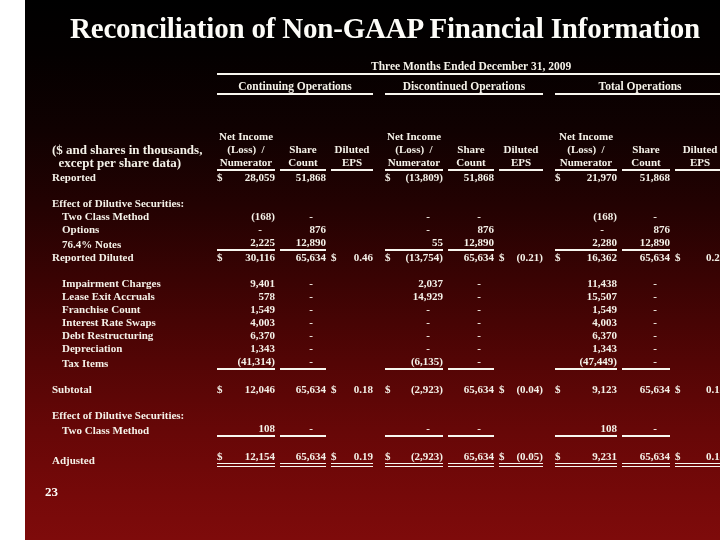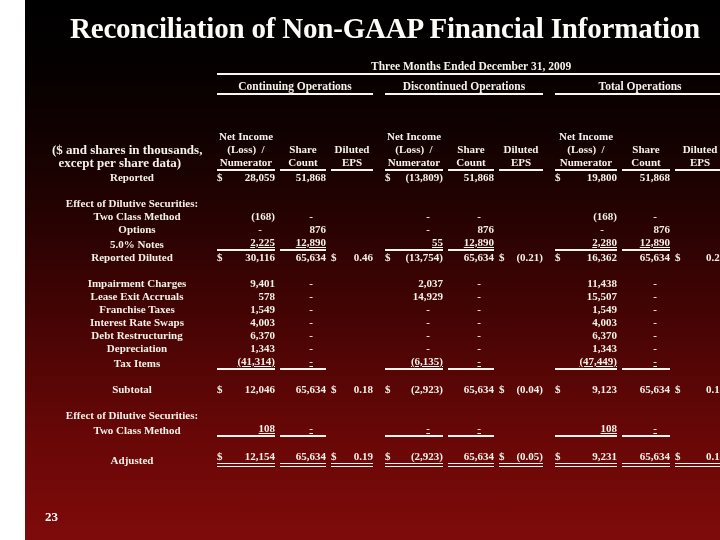--- a/index.html
+++ b/index.html
@@ -53,31 +53,31 @@
     padding-top:18px;
   }
   thead td.units {
     font-size:13px; line-height:13px;
     text-align:left; vertical-align:bottom;
     white-space:pre;
     padding-bottom:2px;
   }
   tbody td { font-size:11px; line-height:13px; height:13px; vertical-align:bottom; }
   tbody tr.spacer td { height:13px; }
-  td.label { text-align:center; }
+  td.label { text-align:left; }
   td.label.ind { padding-left:10px; }
   td.cell { text-align:right; }
-  td.cell.ul  { border-bottom:2px solid #f8f6ef;text-decoration:underline; }
+  td.cell.ul  { border-bottom:2px solid #f8f6ef; }
   td.cell.ul2 { border-bottom:4px double #f8f6ef; }
   .cw { display:flex; align-items:baseline; }
   .cw.end { justify-content:flex-end; }
   .cw.between { justify-content:space-between; }
   .dash { padding-right:13px; }
   .page-num {
-    position:absolute; left:20px; top:509px;
+    position:absolute; left:20px; top:484px;
     font-size:13px; color:#fdfcf8;
   }
 </style>
 </head>
 <body>
 
 <div class="slide">
   <div class="title">Reconciliation of Non-GAAP Financial Information</div>
 
   <table class="recon">
@@ -161,21 +161,21 @@
           <td class="cell">
             <div class="cw end">
               <span>51,868</span>
             </div>
           </td>
           <td class="cell"></td>
           <td class="gap"></td>
           <td class="cell">
             <div class="cw between">
               <span>$</span>
-              <span>19,800</span>
+              <span>21,970</span>
             </div>
           </td>
           <td class="cell">
             <div class="cw end">
               <span>51,868</span>
             </div>
           </td>
           <td class="cell"></td>
         </tr>
         <tr class="spacer">
@@ -265,21 +265,21 @@
             </div>
           </td>
           <td class="cell">
             <div class="cw end">
               <span>876</span>
             </div>
           </td>
           <td class="cell"></td>
         </tr>
         <tr>
-          <td class="label ind">5.0% Notes</td>
+          <td class="label ind">76.4% Notes</td>
           <td class="cell ul">
             <div class="cw end">
               <span>2,225</span>
             </div>
           </td>
           <td class="cell ul">
             <div class="cw end">
               <span>12,890</span>
             </div>
           </td>
@@ -438,21 +438,21 @@
             </div>
           </td>
           <td class="cell">
             <div class="cw end">
               <span class="dash">-</span>
             </div>
           </td>
           <td class="cell"></td>
         </tr>
         <tr>
-          <td class="label ind">Franchise Taxes</td>
+          <td class="label ind">Franchise Count</td>
           <td class="cell">
             <div class="cw end">
               <span>1,549</span>
             </div>
           </td>
           <td class="cell">
             <div class="cw end">
               <span class="dash">-</span>
             </div>
           </td>

